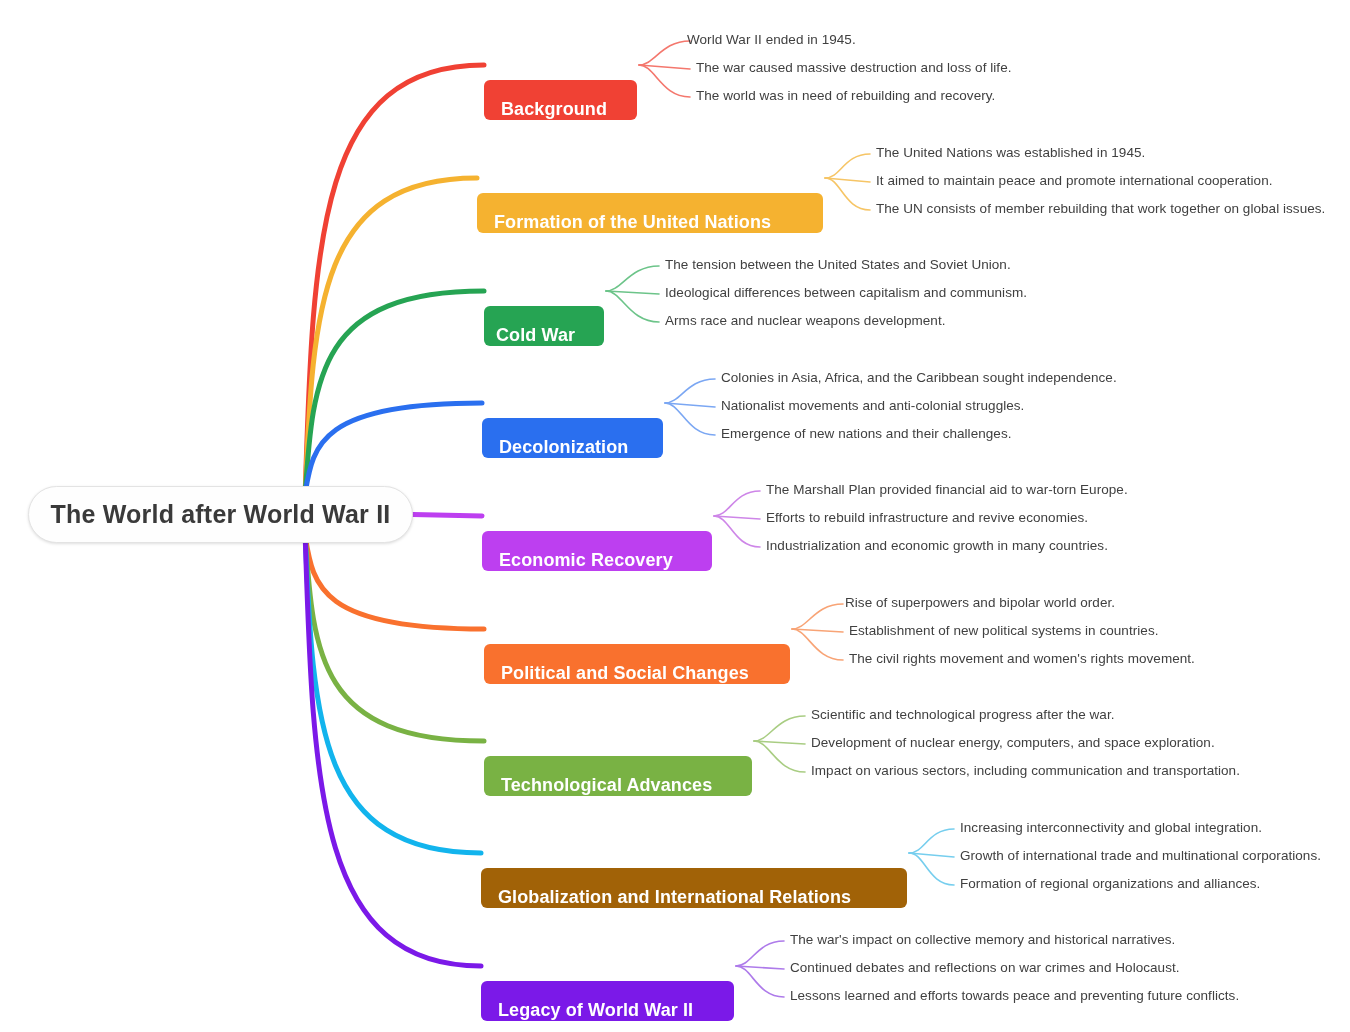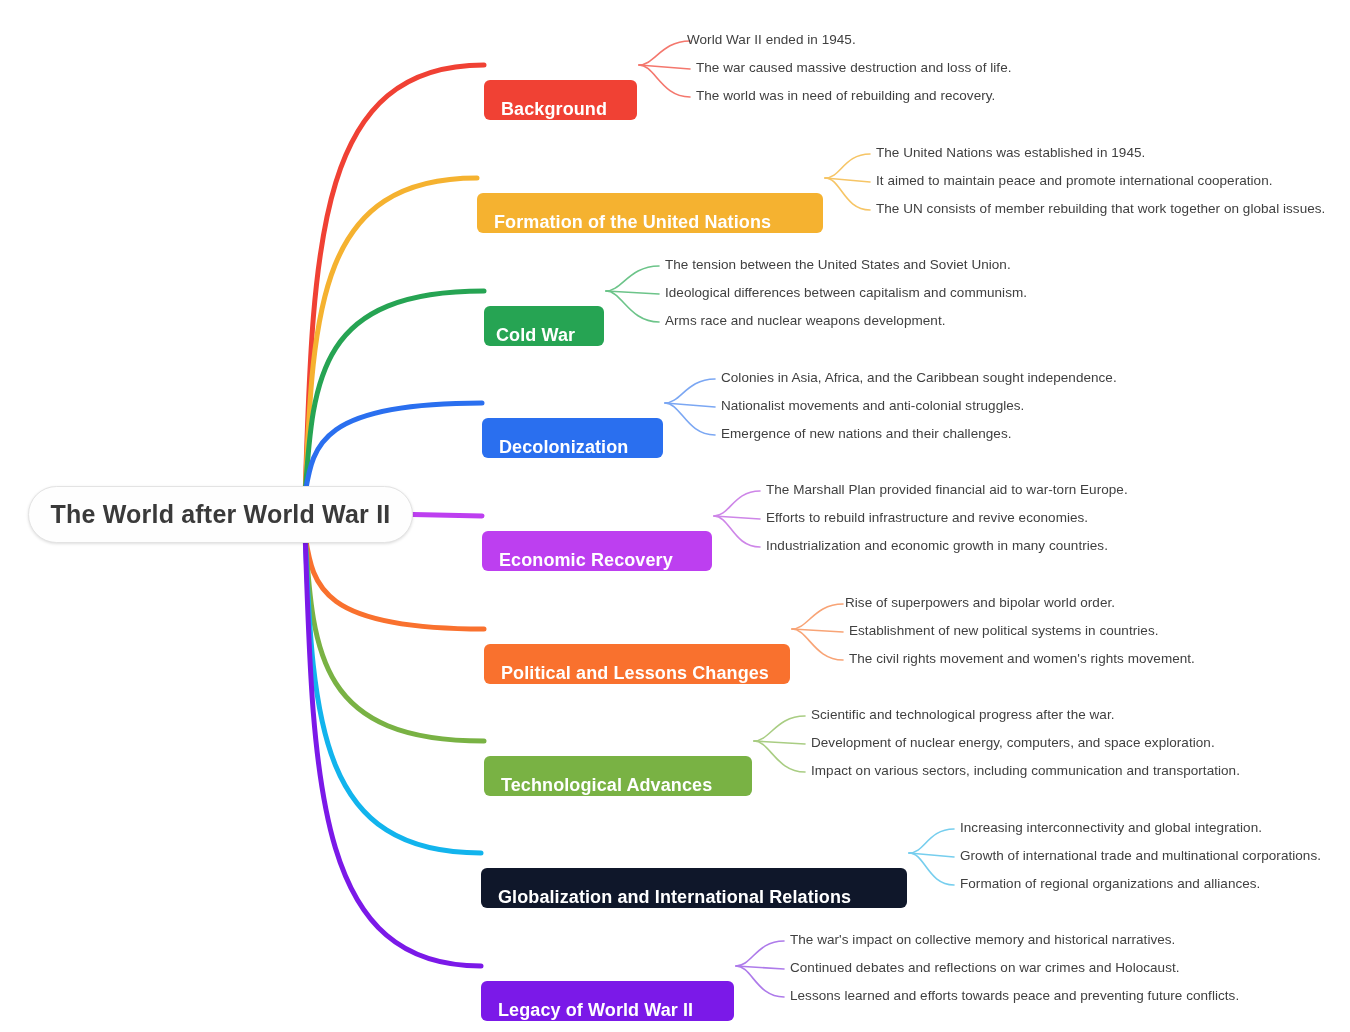--- a/index.html
+++ b/index.html
@@ -148,32 +148,32 @@
     <div class="leaf" style="left: 721px; top: 370px;">Colonies in Asia, Africa, and the Caribbean sought independence.</div>
     <div class="leaf" style="left: 721px; top: 398px;">Nationalist movements and anti-colonial struggles.</div>
     <div class="leaf" style="left: 721px; top: 426px;">Emergence of new nations and their challenges.</div>
     <div class="topic" style="left: 482px; top: 496px; min-width: 230px; background: rgb(189, 63, 240);">
       <span class="topic-label">Economic Recovery</span>
     </div>
     <div class="leaf" style="left: 766px; top: 482px;">The Marshall Plan provided financial aid to war-torn Europe.</div>
     <div class="leaf" style="left: 766px; top: 510px;">Efforts to rebuild infrastructure and revive economies.</div>
     <div class="leaf" style="left: 766px; top: 538px;">Industrialization and economic growth in many countries.</div>
     <div class="topic" style="left: 484px; top: 609px; min-width: 306px; background: rgb(249, 113, 46);">
-      <span class="topic-label">Political and Lessons Changes</span>
+      <span class="topic-label">Political and Social Changes</span>
     </div>
     <div class="leaf" style="left: 801px; top: 595px; margin-left: 44px;">Rise of superpowers and bipolar world order.</div>
     <div class="leaf" style="left: 849px; top: 623px;">Establishment of new political systems in countries.</div>
     <div class="leaf" style="left: 849px; top: 651px;">The civil rights movement and women's rights movement.</div>
     <div class="topic" style="left: 484px; top: 721px; min-width: 268px; background: rgb(121, 178, 68);">
       <span class="topic-label">Technological Advances</span>
     </div>
     <div class="leaf" style="left: 811px; top: 707px;">Scientific and technological progress after the war.</div>
     <div class="leaf" style="left: 811px; top: 763px;">Impact on various sectors, including communication and transportation.</div>
     <div class="leaf" style="left: 811px; top: 735px;">Development of nuclear energy, computers, and space exploration.</div>
-    <div class="topic" style="left: 481px; top: 833px; min-width: 426px; background: #0f172a;">
+    <div class="topic" style="left: 481px; top: 833px; min-width: 426px; background: #a16207;">
       <span class="topic-label">Globalization and International Relations</span>
     </div>
     <div class="leaf" style="left: 960px; top: 820px;">Increasing interconnectivity and global integration.</div>
     <div class="leaf" style="left: 960px; top: 848px;">Growth of international trade and multinational corporations.</div>
     <div class="leaf" style="left: 960px; top: 876px;">Formation of regional organizations and alliances.</div>
     <div class="topic" style="left: 481px; top: 946px; min-width: 253px; background: rgb(123, 25, 232);">
       <span class="topic-label">Legacy of World War II</span>
     </div>
     <div class="leaf" style="left: 790px; top: 932px;">The war's impact on collective memory and historical narratives.</div>
     <div class="leaf" style="left: 790px; top: 960px;">Continued debates and reflections on war crimes and Holocaust.</div>

